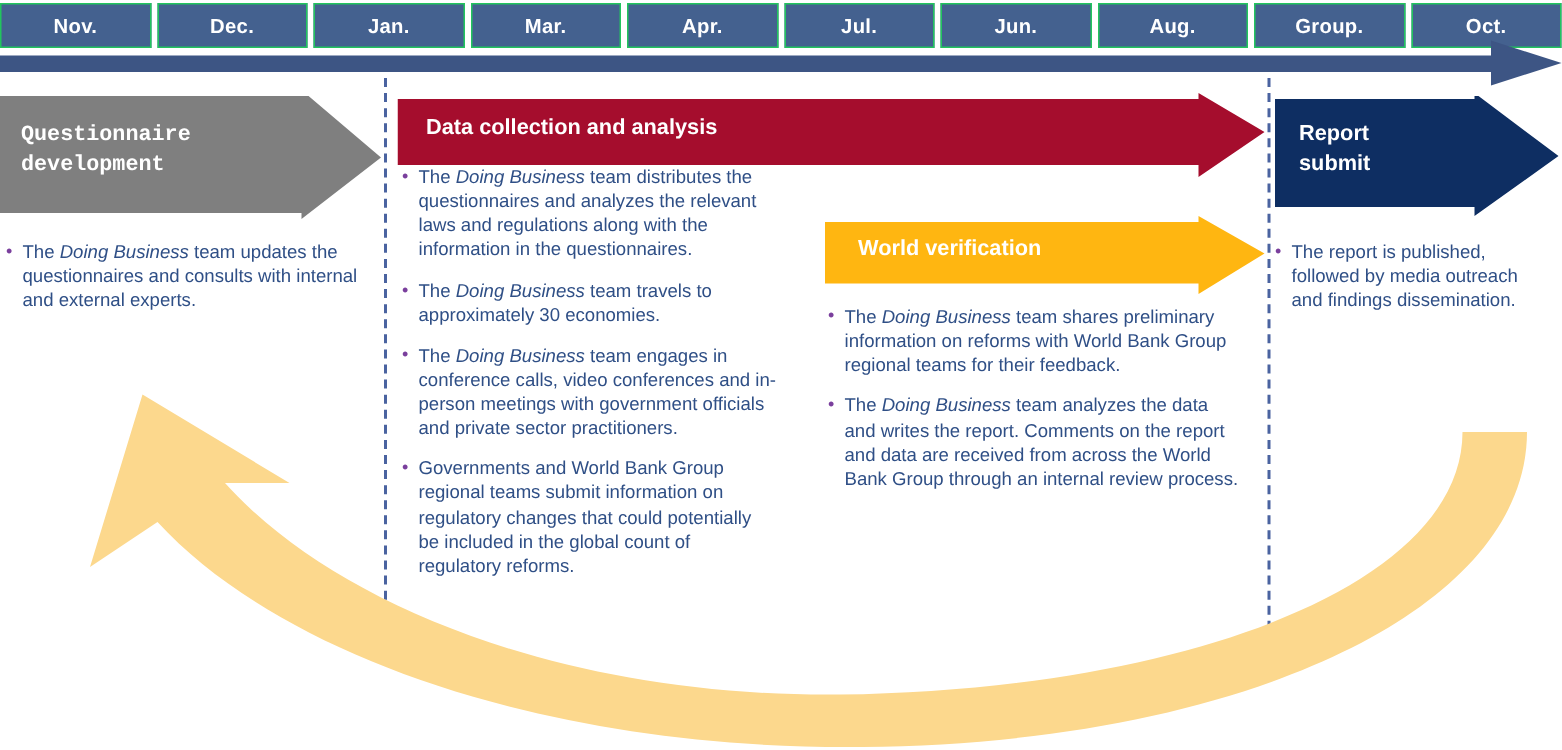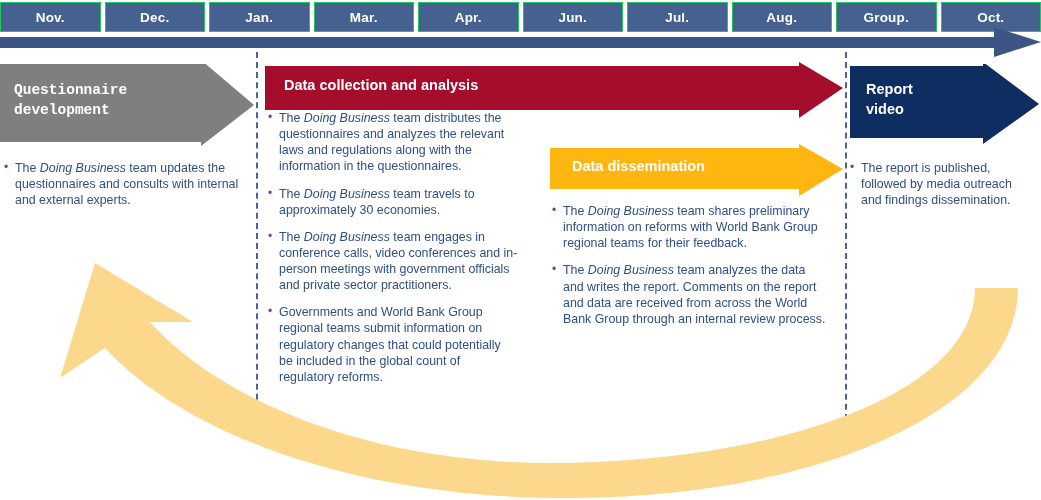--- a/index.html
+++ b/index.html
@@ -77,22 +77,22 @@
 <body>
 
 <div id="stage">
 
   <div class="months">
       <div class="month">Nov.</div>
       <div class="month">Dec.</div>
       <div class="month">Jan.</div>
       <div class="month">Mar.</div>
       <div class="month">Apr.</div>
+      <div class="month">Jul.</div>
       <div class="month">Jun.</div>
-      <div class="month">Jul.</div>
       <div class="month">Aug.</div>
       <div class="month">Group.</div>
       <div class="month">Oct.</div>
     </div>
 
   <div class="timeline-bar"></div>
   <div class="timeline-head"></div>
 
   <div class="vdash" style="left:256px;top:52px;height:388px;"></div>
   <div class="vdash" style="left:845px;top:52px;height:388px;"></div>
@@ -136,38 +136,38 @@
       </div>
       <div class="bullet">
         <span class="dot">•</span>
         <span class="txt">Governments and World Bank Group regional teams submit information on regulatory changes that could potentially be included in the global count of regulatory reforms.</span>
       </div>
     </div>
 
   <svg class="arrowsvg" style="left:550px;top:144px;" width="295" height="56" viewBox="0 0 295 56">
     <path d="M 0 4 L 249 4 L 249 0 L 293 25 L 249 52 L 249 45 L 0 45 Z" fill="#ffb611"></path>
   </svg>
-  <div class="arrow-label" style="left:572px;top:157px;width:240px;">Data dissemination</div>
+  <div class="arrow-label" style="left:572px;top:157px;width:240px;">World verification</div>
 
   <div class="bullets" style="left:552px;top:203px;width:275px;">
       <div class="bullet">
         <span class="dot">•</span>
         <span class="txt">The <i>Doing Business</i> team shares preliminary information on reforms with World Bank Group regional teams for their feedback.</span>
       </div>
       <div class="bullet">
         <span class="dot">•</span>
         <span class="txt">The <i>Doing Business</i> team analyzes the data and writes the report. Comments on the report and data are received from across the World Bank Group through an internal review process.</span>
       </div>
     </div>
 
   <svg class="arrowsvg" style="left:850px;top:64px;" width="191" height="82" viewBox="0 0 191 82">
     <path d="M 0 2 L 133 2 L 133 -2 L 189 40 L 133 80 L 133 74 L 0 74 Z" fill="#0e2e62"></path>
   </svg>
   <div class="arrow-label" style="left:866px;top:80px;width:140px;">Report
-video</div>
+submit</div>
 
   <div class="bullets" style="left:850px;top:160px;width:180px;">
       <div class="bullet">
         <span class="dot">•</span>
         <span class="txt">The report is published, followed by media outreach and findings dissemination.</span>
       </div>
     </div>
 
 </div>
 

